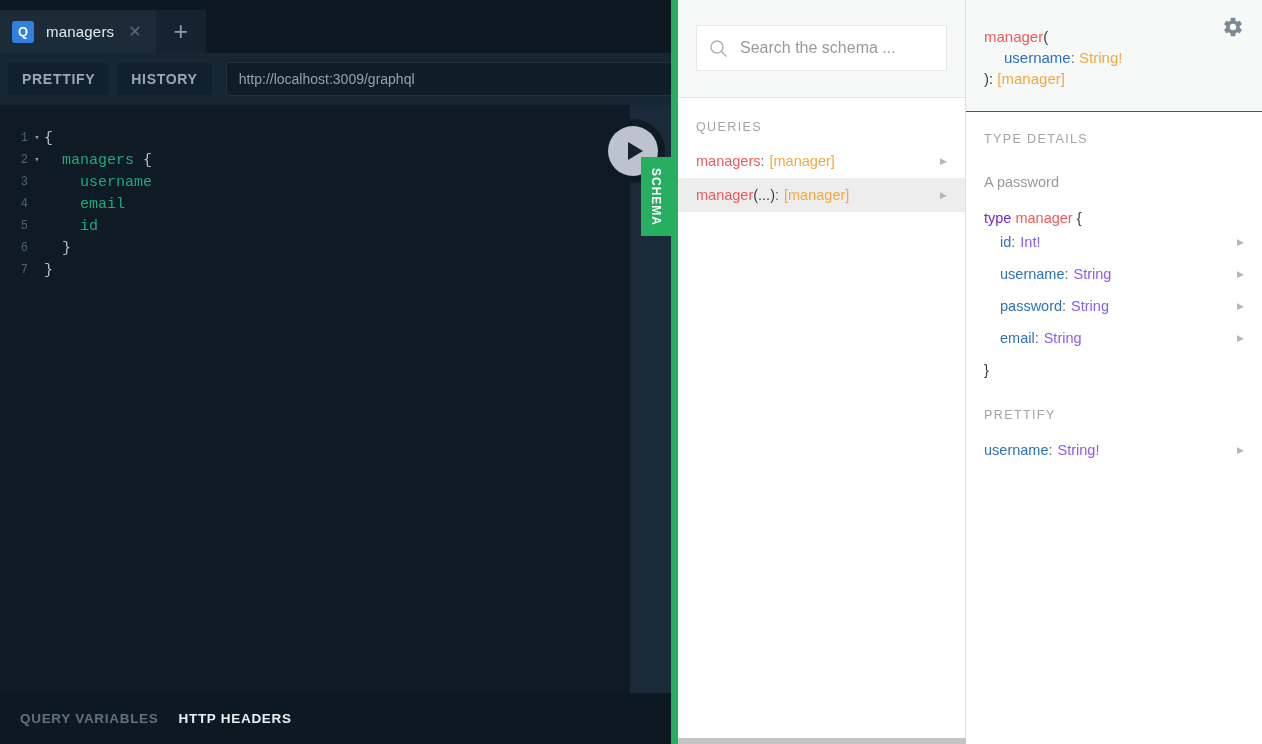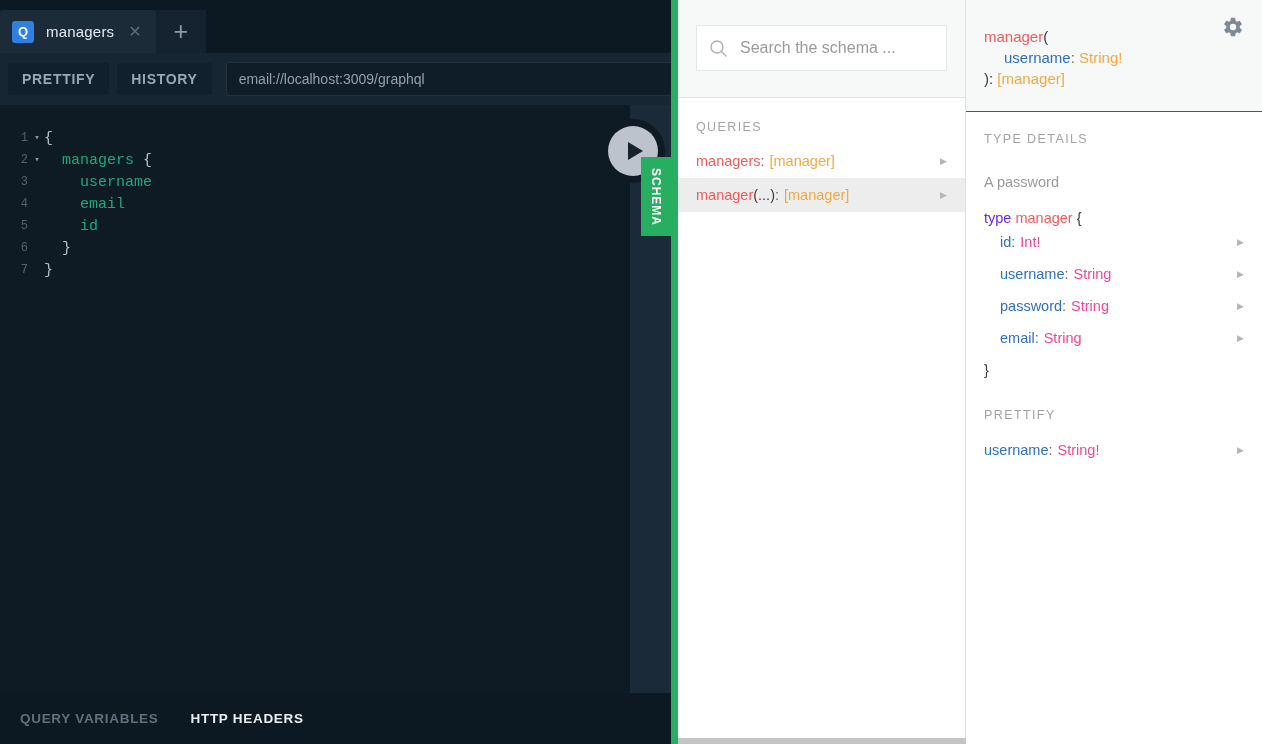--- a/index.html
+++ b/index.html
@@ -152,21 +152,20 @@
     background: #27ae60;
   }
 
   
   .bottombar {
     position: absolute; left: 0; top: 693px;
     width: 671px; height: 51px;
     background: #0c1822;
     display: flex; align-items: center;
     padding-left: 20px;
-    gap: 12px;
   }
   .bb-item {
     font-size: 13.5px; font-weight: bold; letter-spacing: .7px;
     margin-right: 20px; cursor: pointer;
   }
   .bb-dim { color: #61707d; }
   .bb-active { color: #e9eef2; }
 
   
   .gear {
@@ -239,21 +238,21 @@
   .kw { color: #6d28d9; }
   .tname { color: #ef5b5b; }
   .brace { color: #3c3c3c; }
   .field-row {
     display: flex; align-items: center;
     font-size: 14.5px; padding: 8px 0 8px 16px;
     cursor: pointer;
   }
   .f-name { color: #2f6fbd; }
   .f-colon { color: #6b6b6b; }
-  .f-type { color: #ec4899; }
+  .f-type { color: #8b5cf6; }
   .f-arrow { margin-left: auto; color: #b5b5b5; font-size: 9px; }
   .close-brace { font-size: 14.5px; color: #3c3c3c; padding: 8px 0 0 0; }
   .args-title {
     color: #a3a3a3; font-size: 12.5px; letter-spacing: 1.4px;
     padding: 30px 0 12px 0;
   }
   .arg-row {
     display: flex; align-items: center;
     font-size: 14.5px; padding: 8px 0; cursor: pointer;
   }
@@ -275,21 +274,21 @@
         <div class="tab-badge">Q</div>
         <div class="tab-title">managers</div>
         <div class="tab-close">✕</div>
       </div>
       <div class="tab-plus">+</div>
     </div>
 
     <div class="toolbar">
       <div class="tbtn">PRETTIFY</div>
       <div class="tbtn">HISTORY</div>
-      <div class="urlbar">email://localhost:3009/graphql</div>
+      <div class="urlbar">http://localhost:3009/graphql</div>
     </div>
 
     <div class="editor">
       <div id="code-lines">
           <div class="code-line">
             <div class="gutter">1</div>
             <div class="fold">▾</div>
             <div class="code-text"><span class="tok-punc">{</span></div>
           </div>
           <div class="code-line">

